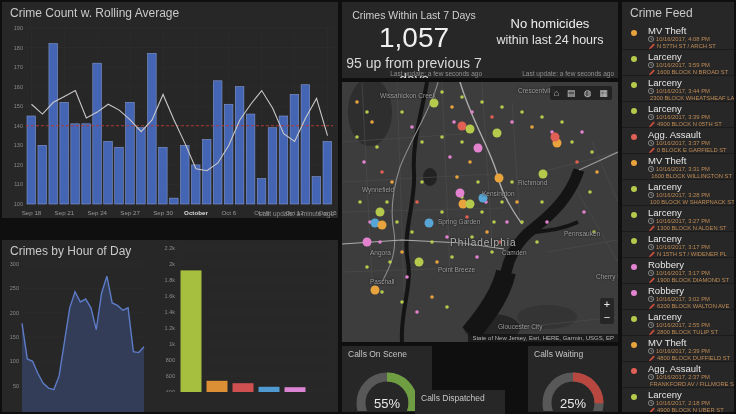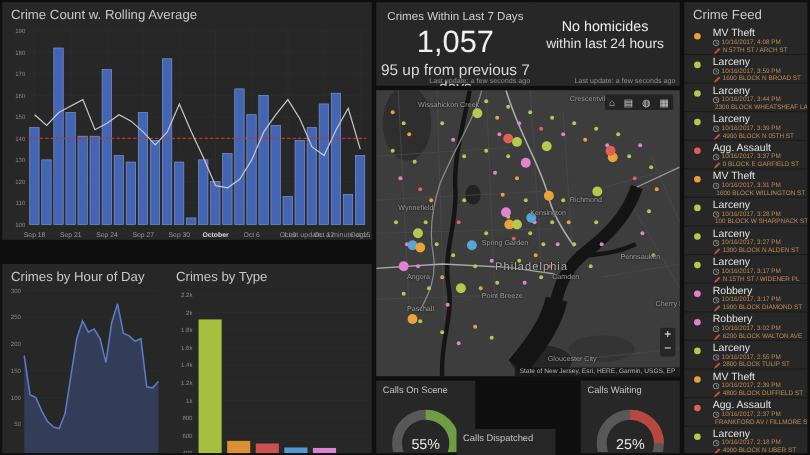--- a/index.html
+++ b/index.html
@@ -143,21 +143,20 @@
       <line x1="20" y1="28.33333333333333" x2="142" y2="28.33333333333333" stroke="#2f2f2f" stroke-width="0.6"></line>
       <text x="17" y="30.33333333333333" text-anchor="end" font-size="5.5" fill="#8a8a8a">250</text>
       <line x1="20" y1="4" x2="142" y2="4" stroke="#2f2f2f" stroke-width="0.6"></line>
       <text x="17" y="6" text-anchor="end" font-size="5.5" fill="#8a8a8a">300</text>
       <path d="M20,152 L20,63.37333333333332 L25.304347826086957,98.9 L30.608695652173914,101.33333333333334 L35.91304347826087,113.5 L41.21739130434783,123.23333333333333 L46.52173913043478,128.1 L51.826086956521735,129.56 L57.130434782608695,115.93333333333334 L62.43478260869565,81.86666666666666 L67.73913043478261,47.80000000000001 L73.04347826086956,31.739999999999995 L78.34782608695653,41.96000000000001 L83.65217391304347,39.03999999999999 L88.95652173913042,47.80000000000001 L94.26086956521739,69.69999999999999 L99.56521739130434,33.19999999999999 L104.8695652173913,16.166666666666686 L110.17391304347825,42.93333333333334 L115.47826086956522,45.36666666666666 L120.78260869565217,50.233333333333334 L126.08695652173913,47.80000000000001 L131.39130434782606,91.6 L136.69565217391306,92.57333333333334 L142,86.73333333333333 L142,152 Z" fill="#333d58"></path>
       <polyline points="20,63.37333333333332 25.304347826086957,98.9 30.608695652173914,101.33333333333334 35.91304347826087,113.5 41.21739130434783,123.23333333333333 46.52173913043478,128.1 51.826086956521735,129.56 57.130434782608695,115.93333333333334 62.43478260869565,81.86666666666666 67.73913043478261,47.80000000000001 73.04347826086956,31.739999999999995 78.34782608695653,41.96000000000001 83.65217391304347,39.03999999999999 88.95652173913042,47.80000000000001 94.26086956521739,69.69999999999999 99.56521739130434,33.19999999999999 104.8695652173913,16.166666666666686 110.17391304347825,42.93333333333334 115.47826086956522,45.36666666666666 120.78260869565217,50.233333333333334 126.08695652173913,47.80000000000001 131.39130434782606,91.6 136.69565217391306,92.57333333333334 142,86.73333333333333" fill="none" stroke="#5d7bc7" stroke-width="1.4"></polyline>
     </svg>
 </div>
 
 <div class="panel" id="p-type">
-  <div class="ptitle">Crimes by Type</div>
   <svg id="chart-type" width="186" height="152">
       <line x1="26" y1="168" x2="182" y2="168" stroke="#2f2f2f" stroke-width="0.6"></line>
       <text x="23" y="170" text-anchor="end" font-size="5.5" fill="#8a8a8a">200</text>
       <line x1="26" y1="152" x2="182" y2="152" stroke="#2f2f2f" stroke-width="0.6"></line>
       <text x="23" y="154" text-anchor="end" font-size="5.5" fill="#8a8a8a">400</text>
       <line x1="26" y1="136" x2="182" y2="136" stroke="#2f2f2f" stroke-width="0.6"></line>
       <text x="23" y="138" text-anchor="end" font-size="5.5" fill="#8a8a8a">600</text>
       <line x1="26" y1="120" x2="182" y2="120" stroke="#2f2f2f" stroke-width="0.6"></line>
       <text x="23" y="122" text-anchor="end" font-size="5.5" fill="#8a8a8a">800</text>
       <line x1="26" y1="104" x2="182" y2="104" stroke="#2f2f2f" stroke-width="0.6"></line>

